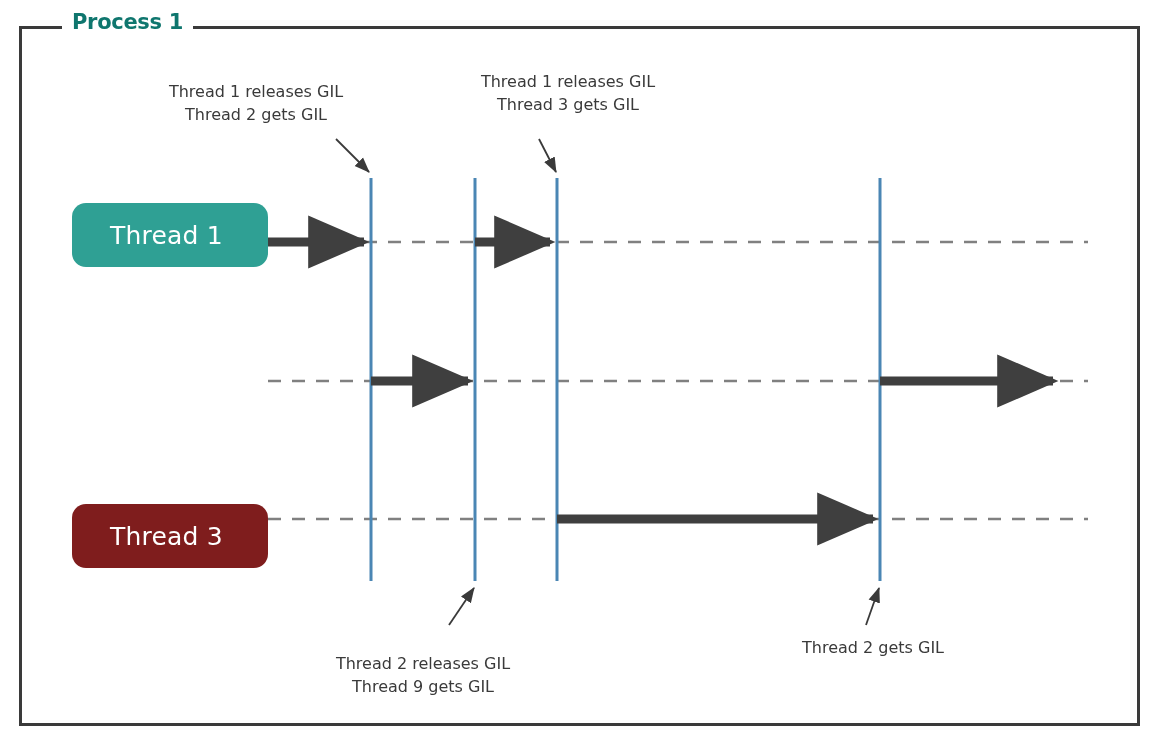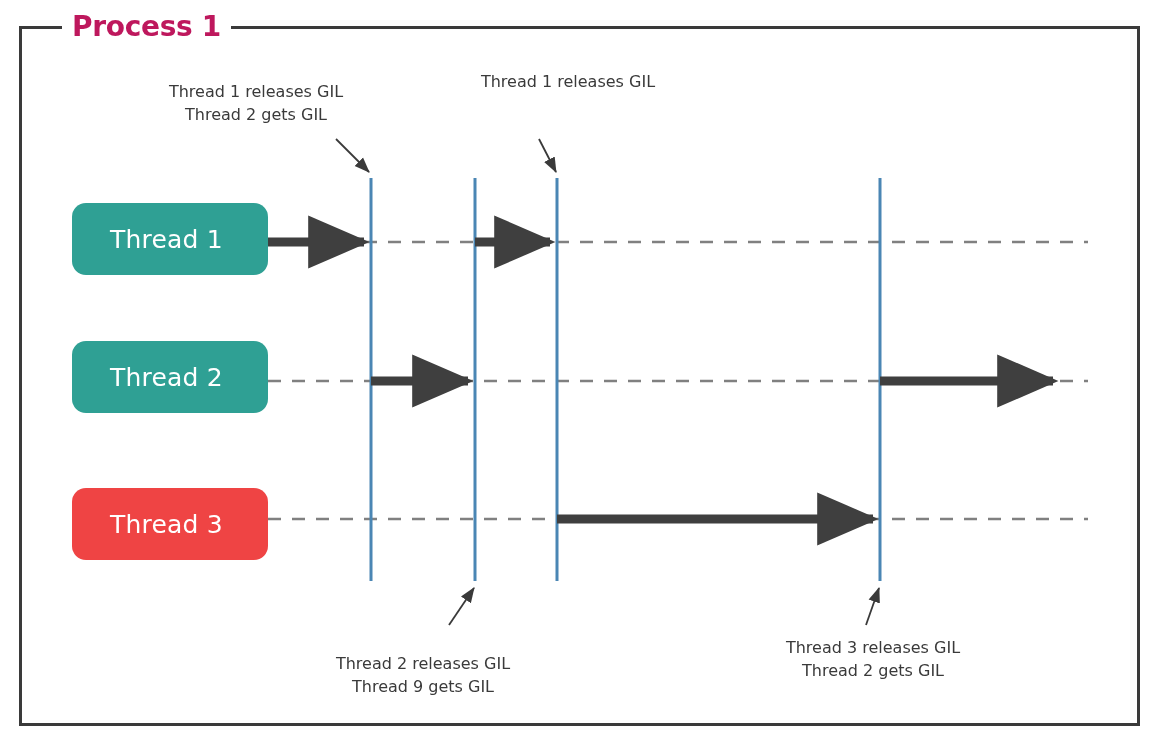--- a/index.html
+++ b/index.html
@@ -31,31 +31,31 @@
     box-sizing: border-box;
     background: transparent;
   }
   .process-title {
     position: absolute;
     left: 62px;
     top: 10px;
     background: #ffffff;
     padding: 0 10px;
     font-family: "DejaVu Sans", sans-serif;
-    font-size: 28px;
+    font-size: 21px;
     font-weight: bold;
-    color: #be185d;
+    color: #0f766e;
     letter-spacing: -0.3px;
     white-space: nowrap;
     z-index: 5;
   }
   .thread-box {
     position: absolute;
     width: 196px;
-    height: 72px;
+    height: 64px;
     border-radius: 14px;
     display: flex;
     align-items: center;
     box-sizing: border-box;
     padding-left: 38px;
     color: #ffffff;
     font-family: "DejaVu Sans", sans-serif;
     font-size: 25px;
     letter-spacing: 0.2px;
   }
@@ -114,39 +114,36 @@
 
     <line x1="336" y1="139" x2="369" y2="172" stroke="#3a3a3a" stroke-width="1.8" marker-end="url(#thinArrow)"></line>
     <line x1="539" y1="139" x2="556" y2="172" stroke="#3a3a3a" stroke-width="1.8" marker-end="url(#thinArrow)"></line>
     <line x1="449" y1="625" x2="474" y2="588" stroke="#3a3a3a" stroke-width="1.8" marker-end="url(#thinArrow)"></line>
     <line x1="866" y1="625" x2="879" y2="588" stroke="#3a3a3a" stroke-width="1.8" marker-end="url(#thinArrow)"></line>
   </svg>
 
   <div class="thread-box" style="left:72px; top:203px; background:#2fa094;">
     <span>Thread 1</span>
   </div>
-  <div class="thread-box" style="left:72px; top:341px; background:#2fa094;">
-    <span>Thread 2</span>
-  </div>
-  <div class="thread-box" style="left:72px; top:488px; background:#ef4444;">
+  <div class="thread-box" style="left:72px; top:504px; background:#7f1d1d;">
     <span>Thread 3</span>
   </div>
 
   <div class="annot" style="left:148px; top:80px; width:216px;">
     <div>Thread 1 releases GIL</div>
     <div>Thread 2 gets GIL</div>
   </div>
 
   <div class="annot" style="left:460px; top:70px; width:216px;">
     <div>Thread 1 releases GIL</div>
+    <div>Thread 3 gets GIL</div>
   </div>
 
   <div class="annot" style="left:312px; top:652px; width:222px;">
     <div>Thread 2 releases GIL</div>
     <div>Thread 9 gets GIL</div>
   </div>
 
   <div class="annot" style="left:762px; top:636px; width:222px;">
-    <div>Thread 3 releases GIL</div>
     <div>Thread 2 gets GIL</div>
   </div>
 
 </div>
 
 </body></html>

